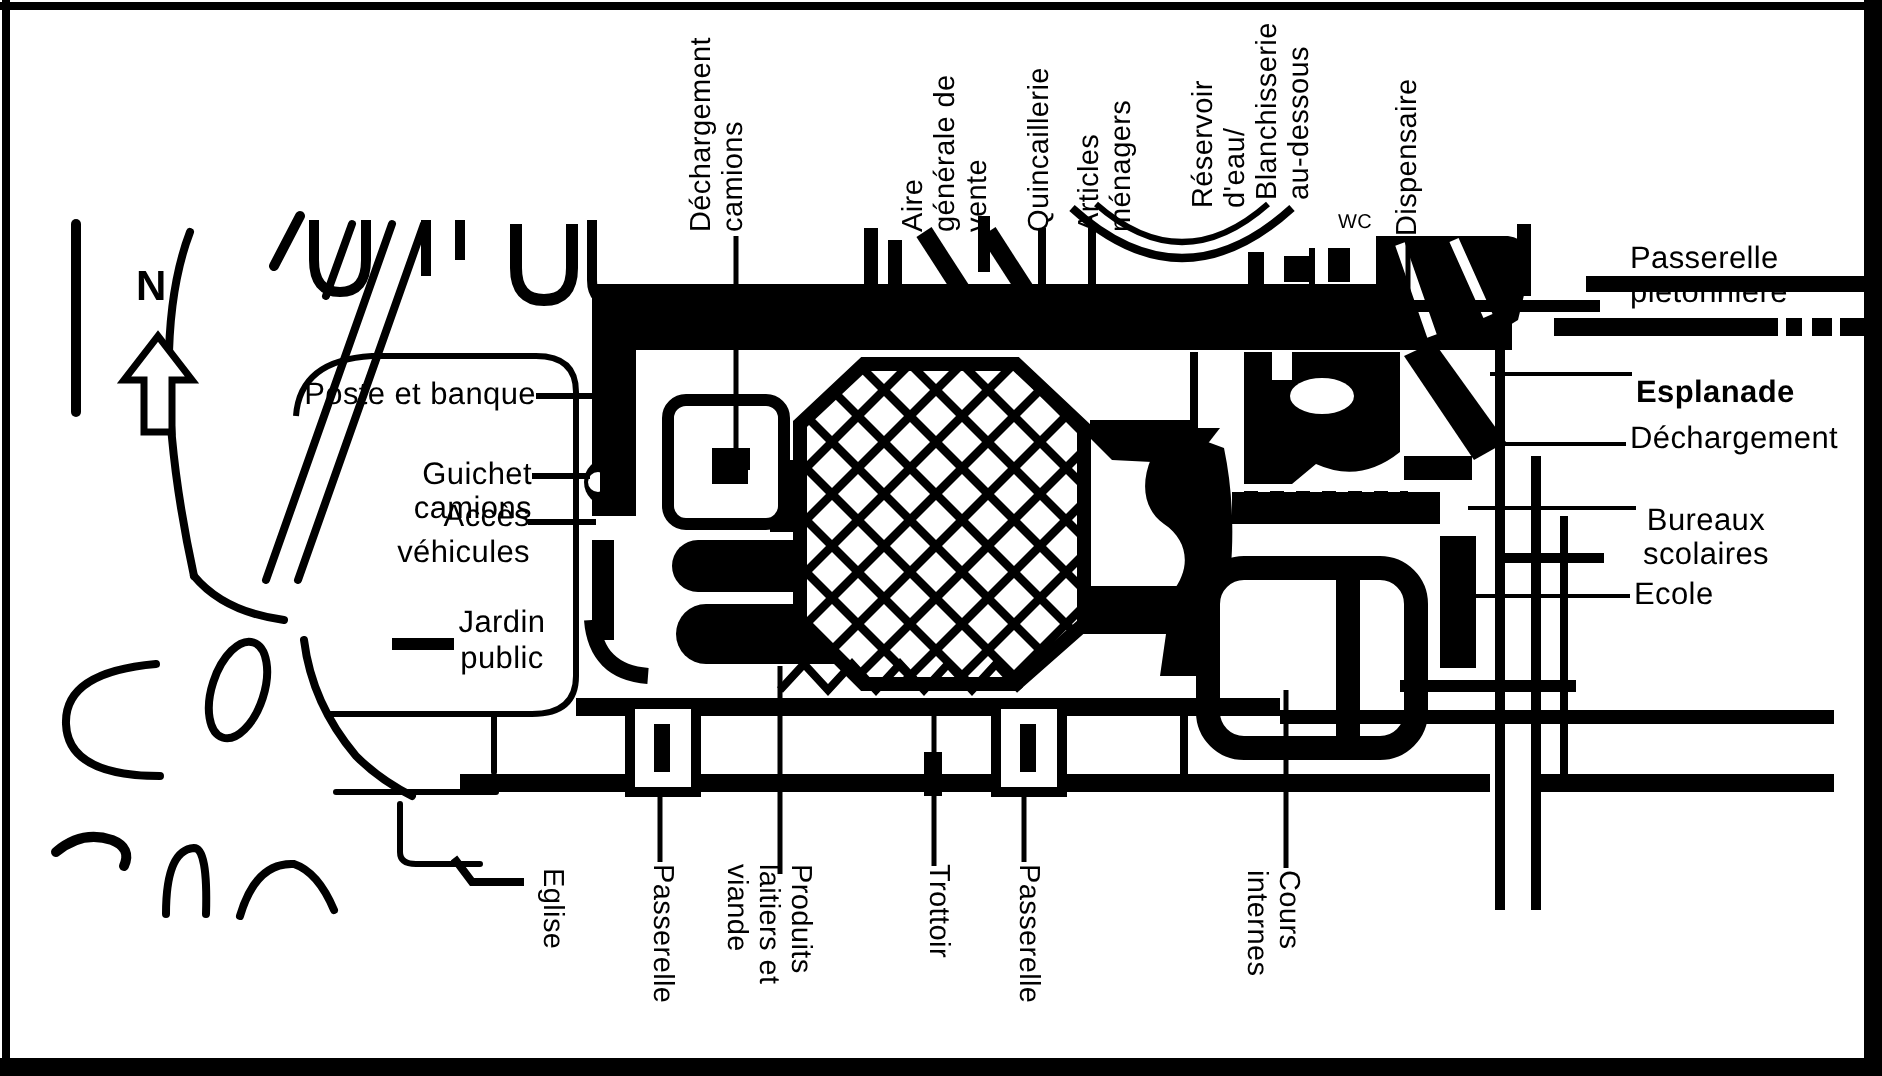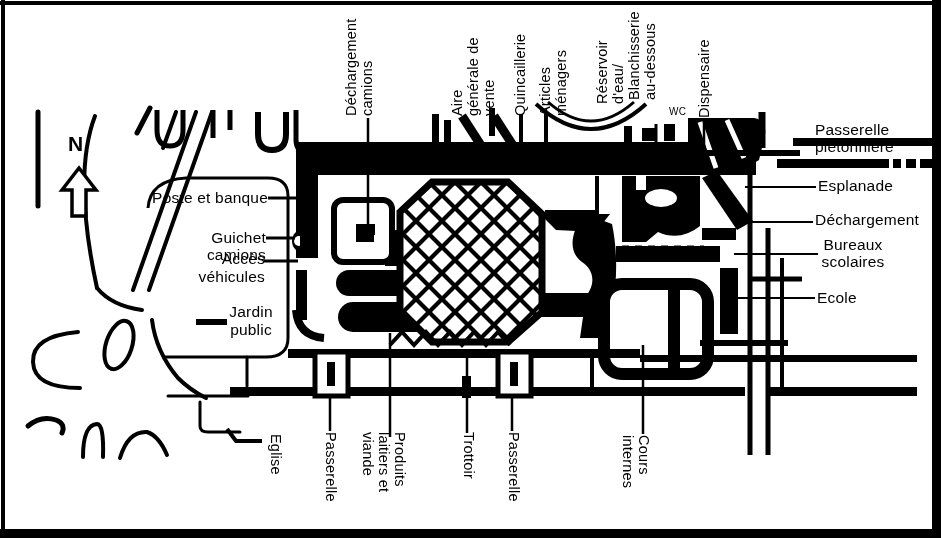--- a/index.html
+++ b/index.html
@@ -223,23 +223,23 @@
 ménagers</div>
   <div class="lbl vup" style="left:594px; top:104px;">Réservoir
 d'eau/</div>
   <div class="lbl vup" style="left:626px; top:100px;">Blanchisserie
 au-dessous</div>
   <div class="lbl" style="left:645px; top:104px; font-size:10px;margin-left:24px;">WC</div>
   <div class="lbl vup" style="left:696px; top:118px;">Dispensaire</div>
 
   <div class="lbl h" style="left:815px; top:121px;">Passerelle
 piétonnière</div>
-  <div class="lbl h" style="left:818px; top:177px;">Esplanade</div>
+  <div class="lbl h" style="left:818px; top:188px;font-weight:bold;">Esplanade</div>
   <div class="lbl h" style="left:815px; top:211px;">Déchargement</div>
-  <div class="lbl h ctr" style="left:818px; top:236px; width:70px;">Bureaux
+  <div class="lbl h ctr" style="left:818px; top:252px; width:70px;">Bureaux
 scolaires</div>
   <div class="lbl h" style="left:817px; top:289px;">Ecole</div>
 
   <div class="lbl h rgt" style="left:144px; top:189px; width:124px;">Poste et banque</div>
   <div class="lbl h rgt" style="left:148px; top:229px; width:118px;">Guichet camions</div>
   <div class="lbl h rgt" style="left:180px; top:250px; width:85px; line-height:18px;">Accès
 véhicules</div>
   <div class="lbl h ctr" style="left:222px; top:303px; width:58px; line-height:18px;">Jardin
 public</div>
 

